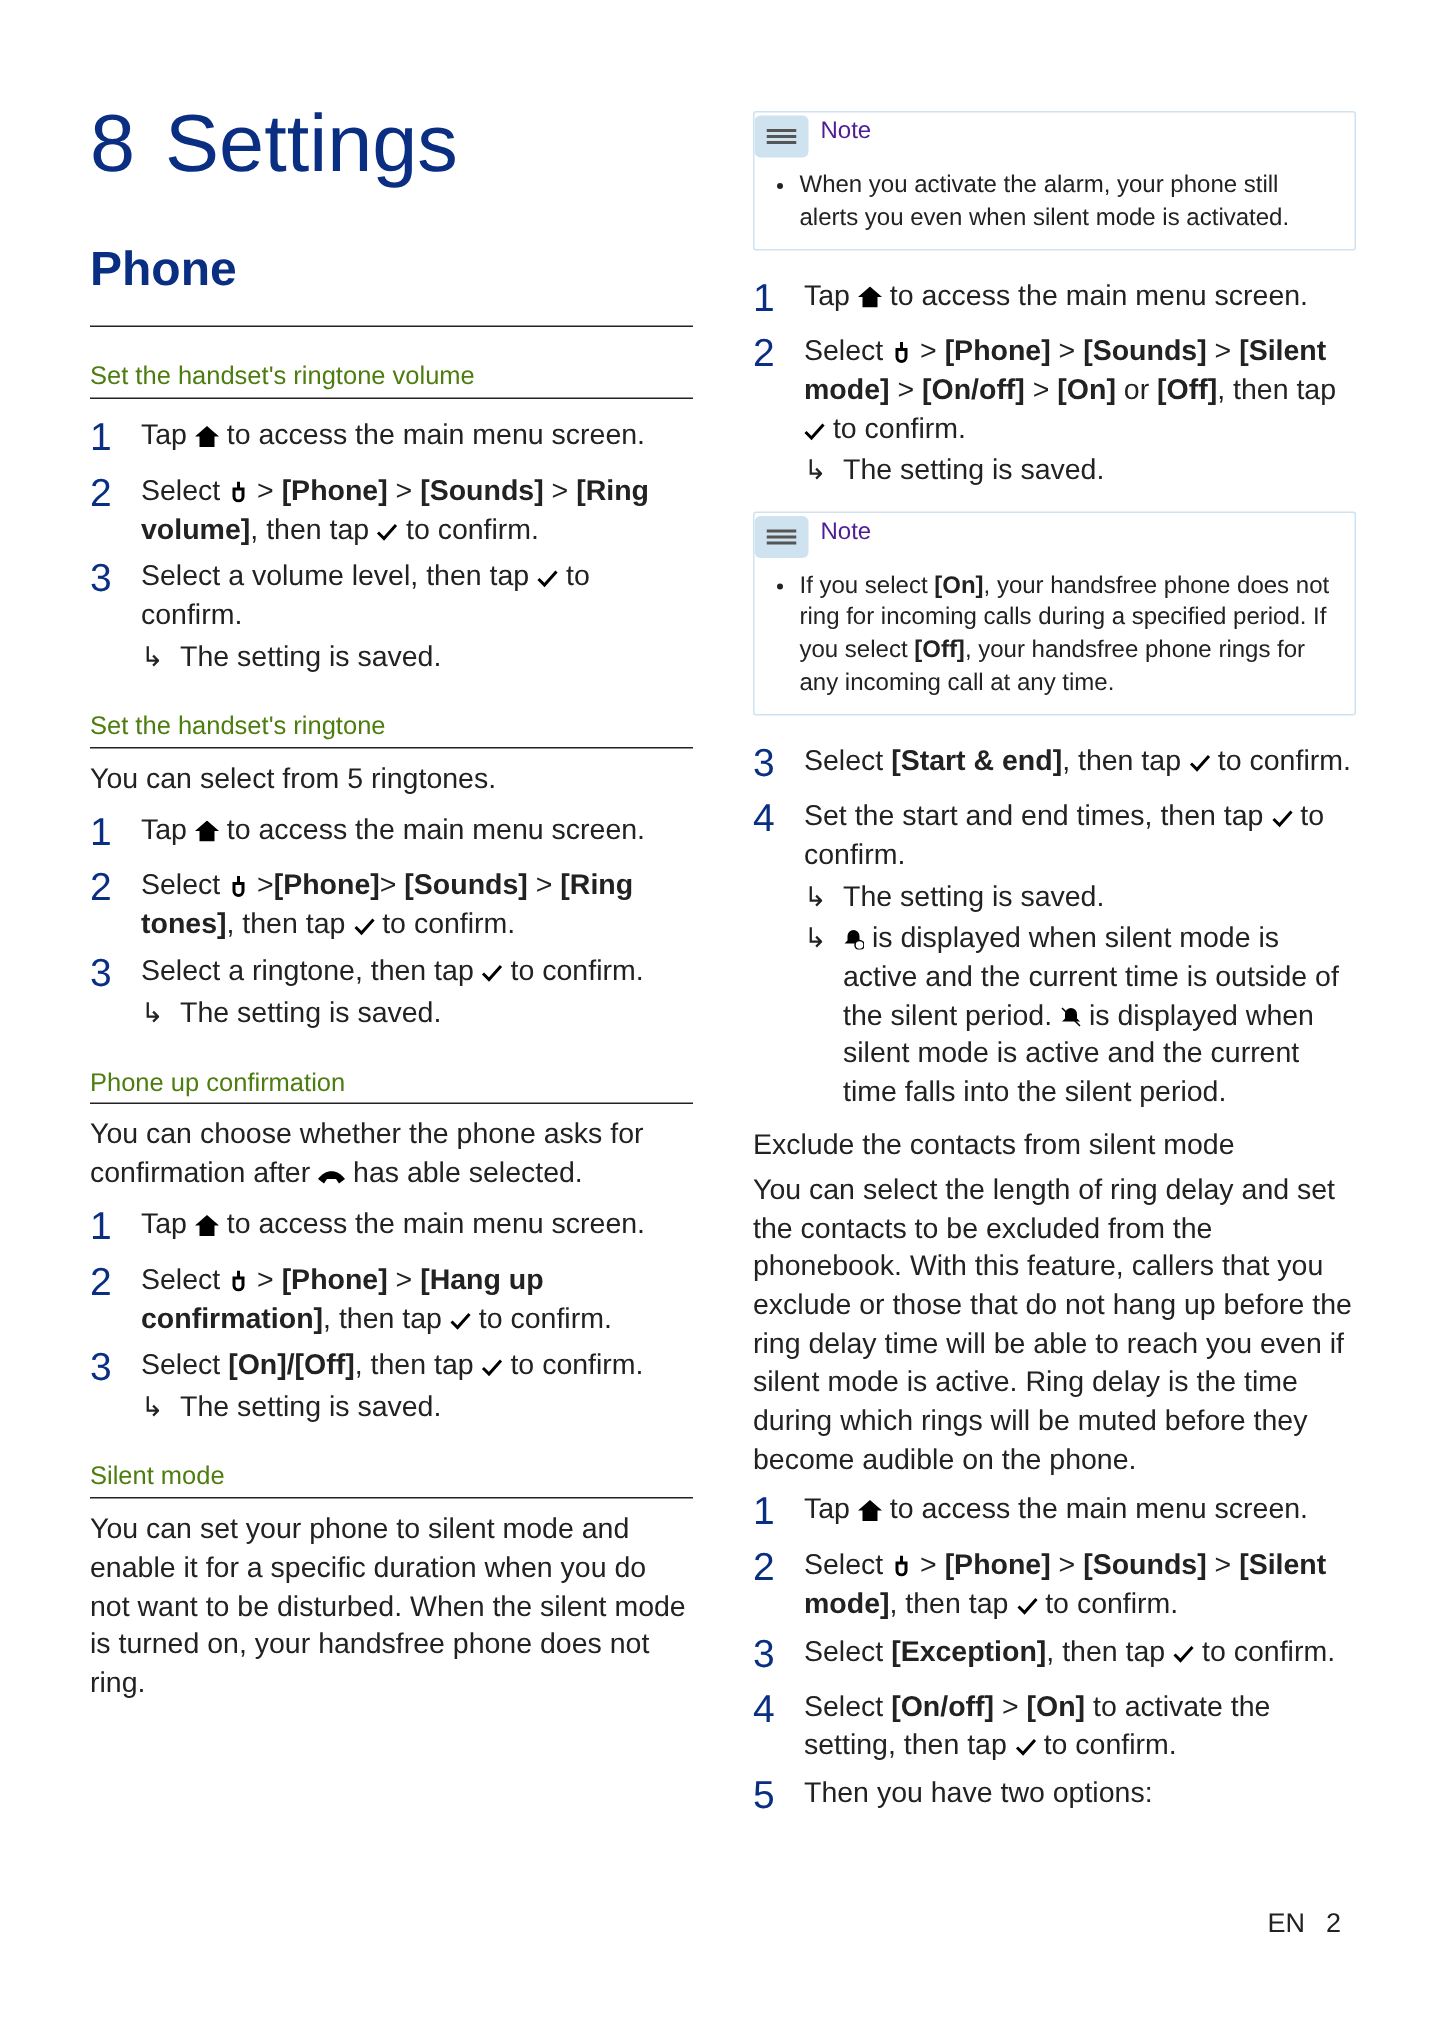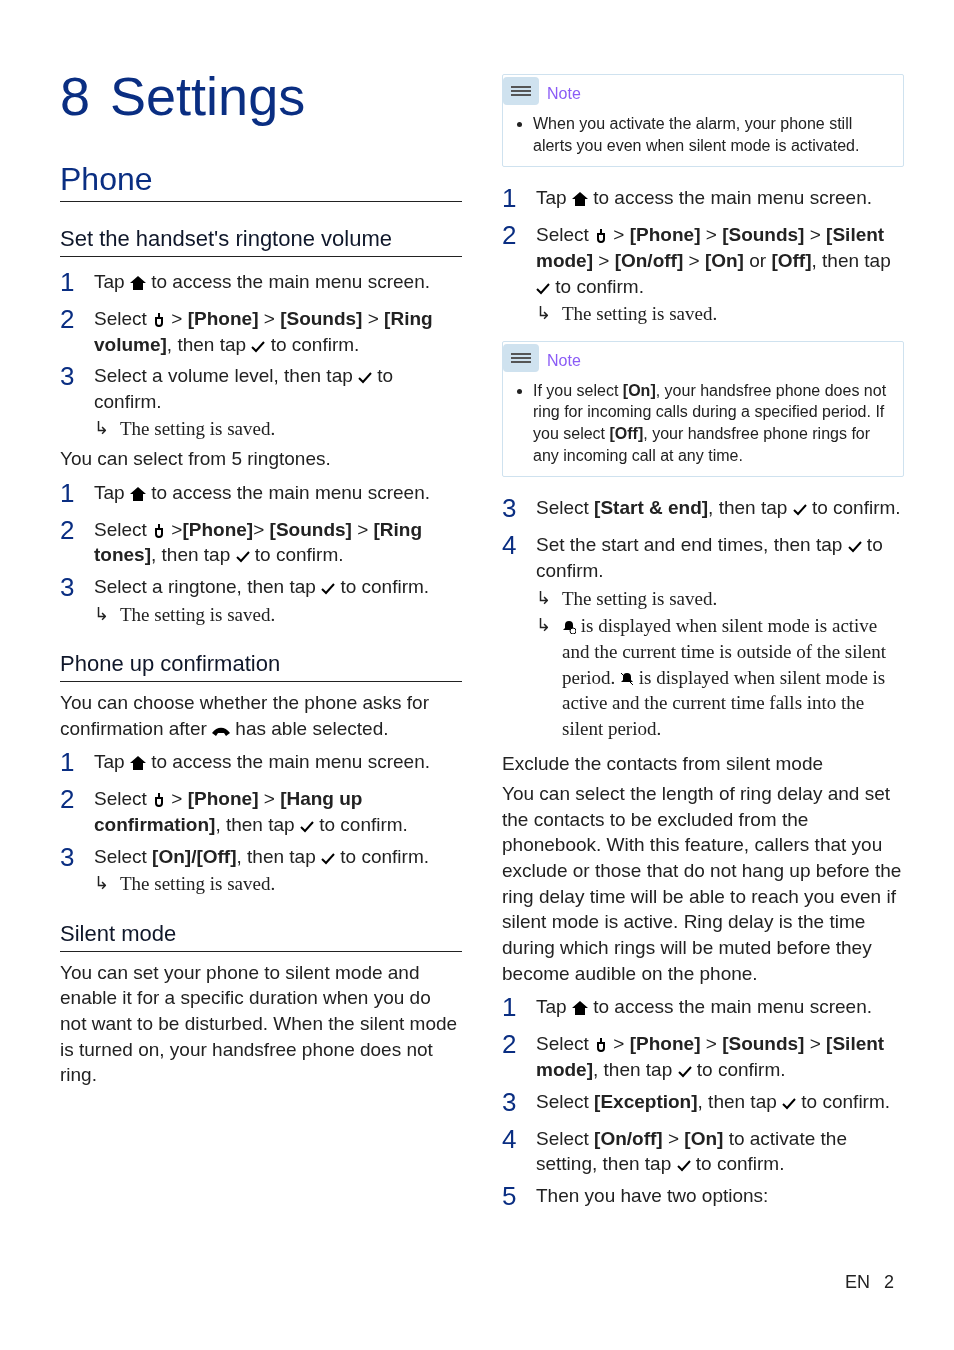--- a/index.html
+++ b/index.html
@@ -21,61 +21,61 @@
   .col { flex: 1 1 50%; }
   h1.chapter {
     color: #0a2e82;
     font-weight: 400;
     font-size: 54px;
     margin-bottom: 25px;
   }
   h1.chapter .num { font-weight: 400; margin-right: 20px; }
   h2.section {
     color: #0a2e82;
-    font-weight: 400;
+    font-weight: 700;
     font-size: 32px;
     border-bottom: 1px solid #222;
-    padding-bottom: 0;
+    padding-bottom: 16px;
     margin-bottom: 10px;
   }
   h3.subsection {
-    color: #0f172a;
+    color: #4d7c0f;
     font-weight: 400;
-    font-size: 22px;
+    font-size: 17px;
     border-bottom: 1px solid #222;
     padding-bottom: 2px;
     margin-top: 22px;
     margin-bottom: 8px;
   }
   p.para { margin: 4px 0; }
   ol.steps { list-style: none; padding: 0; margin: 0; }
   ol.steps > li { display: flex; margin: 2px 0; }
   ol.steps > li .stepnum {
     color: #0a2e82;
     font-size: 26px;
     font-weight: 400;
     min-width: 34px;
     flex: 0 0 34px;
   }
   ol.steps > li .body { flex: 1; padding-top: 4px; }
   .result { display: flex; margin-top: 2px; }
   .result .arrow { min-width: 26px; flex: 0 0 26px; font-size: 18px; }
-  .result .txt { flex: 1; font-family: Liberation Serif, serif; }
+  .result .txt { flex: 1; }
   .note {
     border: 1px solid #cfe2ef;
     border-radius: 2px;
     margin: 14px 0 14px 0;
     font-size: 16px;
     overflow: hidden;
   }
   .note-head {
     display: flex;
-    align-items: flex-end;
+    align-items: flex-start;
     gap: 8px;
-    color: #8b5cf6;
+    color: #4c1d95;
     padding: 2px 0 2px 0;
   }
   .note-icon {
     width: 36px; height: 28px;
     border-radius: 4px;
     background: #cfe2ef;
     display: inline-flex;
     align-items: center; justify-content: center;
   }
   .note-body { padding: 6px 10px 10px 12px; }
@@ -130,20 +130,21 @@
               <path d="M1 6l4 4 8-9" stroke="#000" stroke-width="2" fill="none"></path>
             </svg><span> to confirm.</span>
           <div class="result">
               <span class="arrow">↳</span>
               <span class="txt">The setting is saved.</span>
             </div>
         </div>
         </li>
     </ol>
 
+    <h3 class="subsection">Set the handset's ringtone</h3>
     <p class="para">You can select from 5 ringtones.</p>
     <ol class="steps">
       <li>
           <span class="stepnum">1</span>
         <div class="body">
           <span>Tap </span><svg class="inline-icon" width="16" height="14" viewBox="0 0 16 14">
               <path d="M8 0l8 7h-3v7H3V7H0z" fill="#000"></path>
             </svg><span> to access the main menu screen.</span>
         </div>
         </li>

